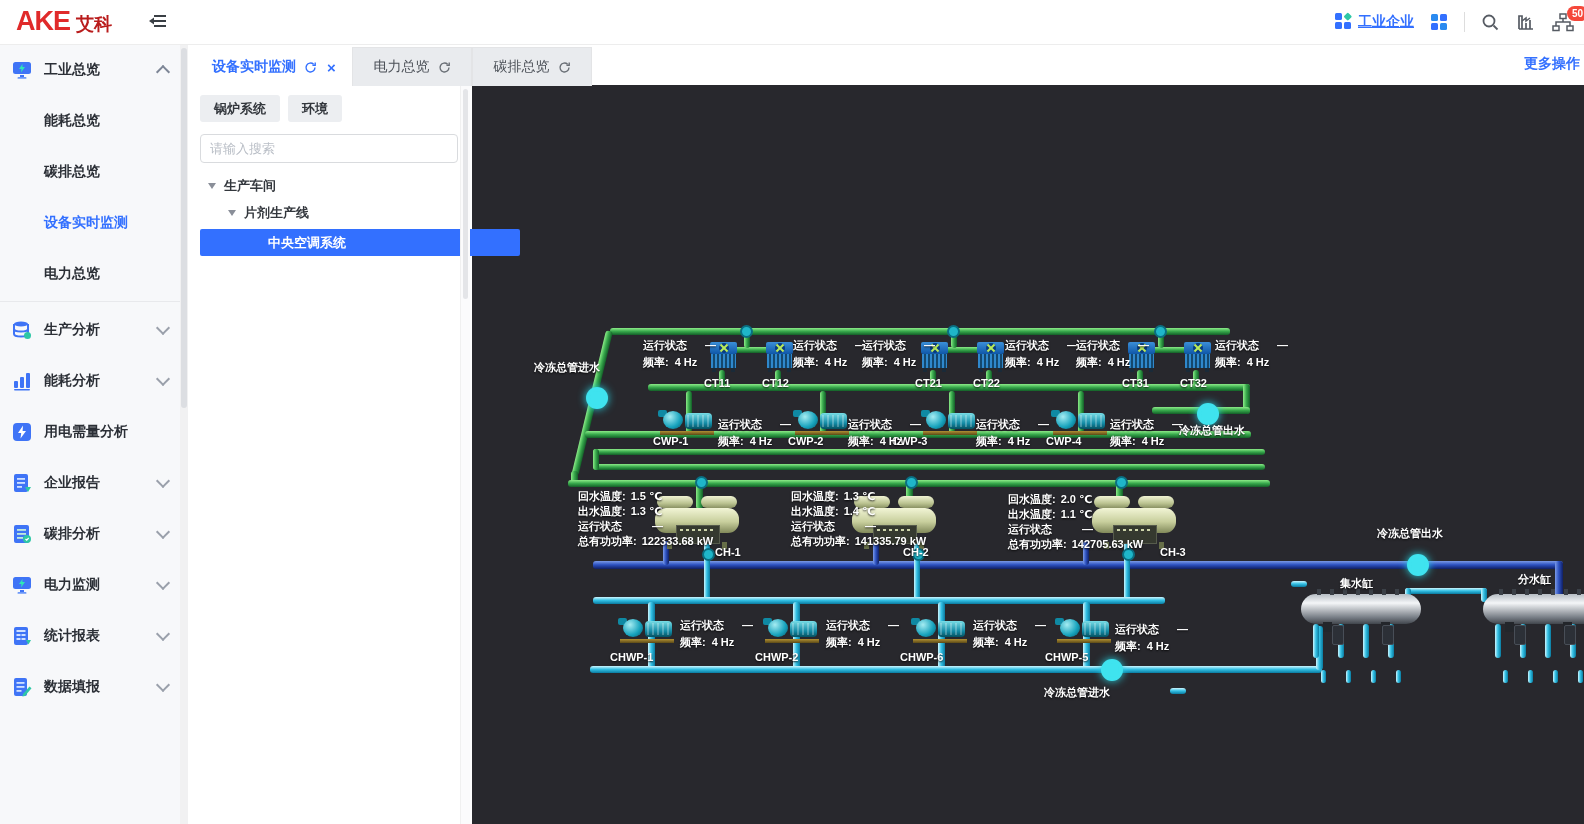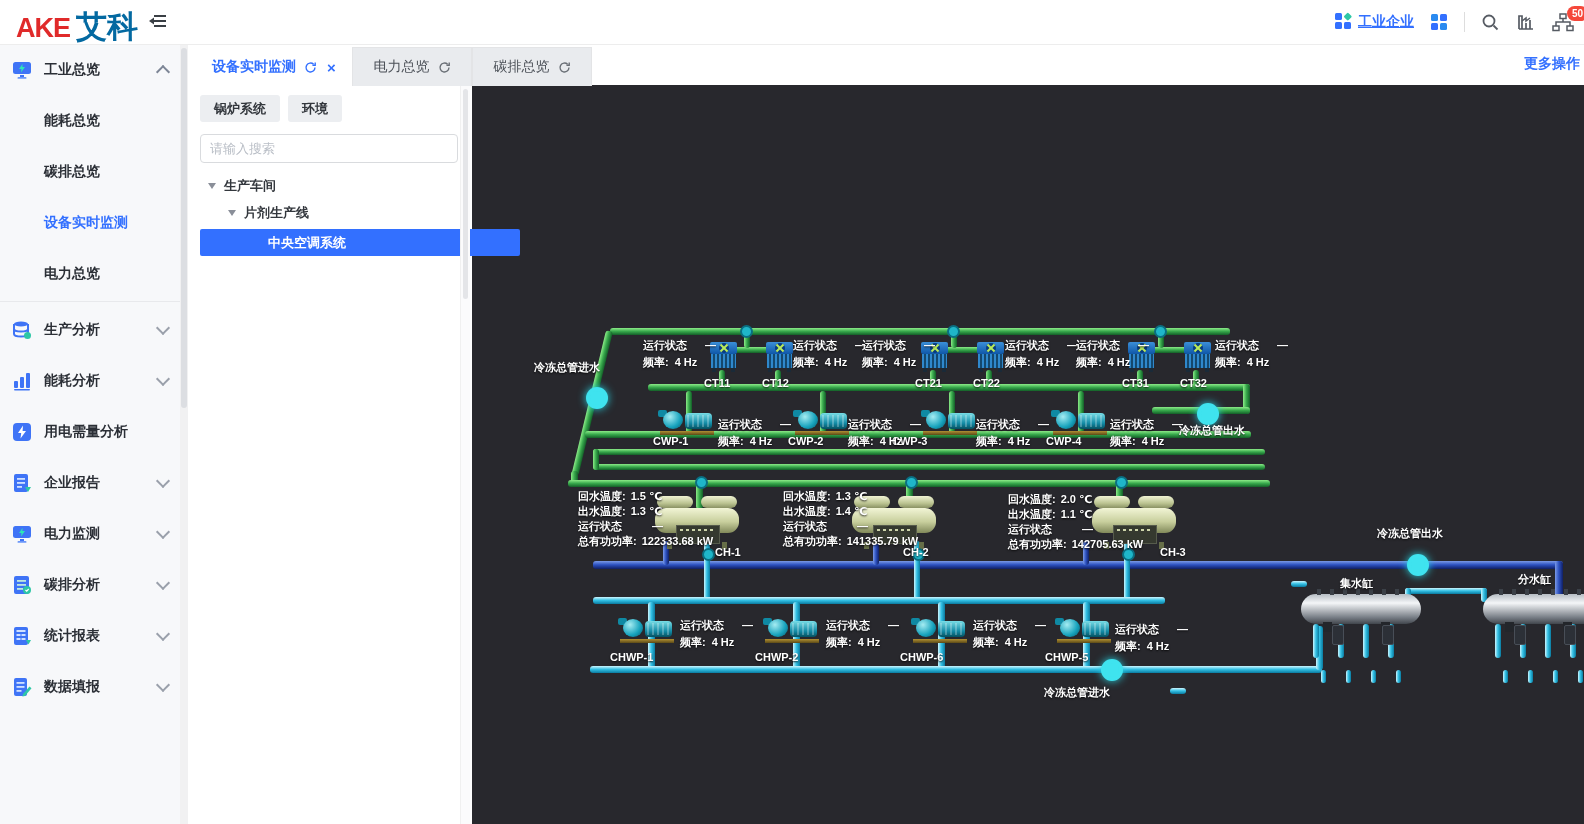--- a/index.html
+++ b/index.html
@@ -3,21 +3,21 @@
 <meta charset="utf-8">
 <style>
   html,body{margin:0;padding:0}
   body{width:1584px;height:824px;position:relative;overflow:hidden;background:#fff;
        font-family:"Liberation Sans","DejaVu Sans",sans-serif;color:#2b2f36}
 
   
   .header{position:absolute;left:0;top:0;width:1584px;height:44px;background:#fff;border-bottom:1px solid #ededed;z-index:30}
   .logo{position:absolute;left:16px;top:6px;display:flex;align-items:baseline;gap:6px}
   .logo .en{font-size:27px;font-weight:900;color:#e02a2a;letter-spacing:-1px}
-  .logo .cn{font-size:31px;font-weight:900;color:#0369a1}
+  .logo .cn{font-size:18px;font-weight:900;color:#b91c1c}
   .collapse{position:absolute;left:148px;top:12px;cursor:pointer}
   .hright{position:absolute;right:10px;top:0;height:44px;display:flex;align-items:center;gap:16px}
   .hlink{display:flex;align-items:center;gap:6px;color:#3370ff;font-size:14px;font-weight:700;text-decoration:underline;cursor:pointer}
   .vdiv{width:1px;height:20px;background:#ddd}
   .hicon{position:relative;cursor:pointer;display:flex;align-items:center}
   .badge{position:absolute;top:-7px;right:-14px;background:#f5483b;color:#fff;font-size:10px;font-weight:700;
          border-radius:9px;padding:0 5px;height:15px;line-height:15px}
 
   
   .sidebar{position:absolute;left:0;top:44px;width:180px;height:780px;background:#f7f8fa;border-right:1px solid #ececec;z-index:20}
@@ -248,41 +248,41 @@
           <rect x="5" y="13" width="5" height="1.8" fill="#cfe0ff"></rect>
           <path d="M13 14h6l-3 5z" fill="#2ec7a6"></path>
         </svg>
     </span>
     <span class="lbl">企业报告</span>
     <span class="chev down"></span>
   </div>
   <div class="navrow">
     <span class="nicon">
       <svg width="20" height="20" viewBox="0 0 20 20">
-          <rect x="1" y="2" width="18" height="12" rx="2.5" fill="#3f74f6"></rect>
-          <path d="M10.5 4 7 9h2.5L9 12.5 13 7h-2.6z" fill="#2ee7b6"></path>
-          <rect x="8" y="15" width="4" height="2" fill="#3f74f6"></rect>
-          <rect x="5.5" y="17" width="9" height="1.8" rx="0.9" fill="#6b97f8"></rect>
-        </svg>
-    </span>
-    <span class="lbl">电力监测</span>
-    <span class="chev down"></span>
-  </div>
-  <div class="navrow">
-    <span class="nicon">
-      <svg width="20" height="20" viewBox="0 0 20 20">
           <rect x="2" y="1" width="15" height="18" rx="2" fill="#3f74f6"></rect>
           <rect x="5" y="5" width="9" height="1.8" fill="#bfe9dd"></rect>
           <rect x="5" y="9" width="9" height="1.8" fill="#bfe9dd"></rect>
           <rect x="5" y="13" width="6" height="1.8" fill="#bfe9dd"></rect>
           <circle cx="15" cy="15" r="4" fill="#2ec7a6"></circle>
           <path d="M13.5 15l1.2 1.2 2-2.2" stroke="#fff" stroke-width="1.2" fill="none"></path>
         </svg>
     </span>
     <span class="lbl">碳排分析</span>
+    <span class="chev down"></span>
+  </div>
+  <div class="navrow">
+    <span class="nicon">
+      <svg width="20" height="20" viewBox="0 0 20 20">
+          <rect x="1" y="2" width="18" height="12" rx="2.5" fill="#3f74f6"></rect>
+          <path d="M10.5 4 7 9h2.5L9 12.5 13 7h-2.6z" fill="#2ee7b6"></path>
+          <rect x="8" y="15" width="4" height="2" fill="#3f74f6"></rect>
+          <rect x="5.5" y="17" width="9" height="1.8" rx="0.9" fill="#6b97f8"></rect>
+        </svg>
+    </span>
+    <span class="lbl">电力监测</span>
     <span class="chev down"></span>
   </div>
   <div class="navrow">
     <span class="nicon">
       <svg width="20" height="20" viewBox="0 0 20 20">
           <rect x="2" y="1" width="14" height="18" rx="2" fill="#3f74f6"></rect>
           <rect x="4.5" y="4" width="9" height="2" fill="#cfe0ff"></rect>
           <rect x="4.5" y="8" width="4" height="2" fill="#cfe0ff"></rect>
           <rect x="9.5" y="8" width="4" height="2" fill="#cfe0ff"></rect>
           <rect x="4.5" y="12" width="4" height="2" fill="#cfe0ff"></rect>
@@ -583,21 +583,21 @@
   <div class="eq" style="left:243px;top:461px">CH-1</div>
   <div class="eq" style="left:431px;top:461px">CH-2</div>
   <div class="eq" style="left:688px;top:461px">CH-3</div>
 
   <div class="ci" style="left:106px;top:404px">
     <div><span>回水温度:</span><b>1.5 ℃</b></div>
     <div><span>出水温度:</span><b>1.3 ℃</b></div>
     <div><span>运行状态</span><span class="dash2">—</span></div>
     <div><span>总有功功率:</span><b>122333.68 kW</b></div>
   </div>
-  <div class="ci" style="left:311px;top:404px">
+  <div class="ci" style="left:319px;top:404px">
     <div><span>回水温度:</span><b>1.3 ℃</b></div>
     <div><span>出水温度:</span><b>1.4 ℃</b></div>
     <div><span>运行状态</span><span class="dash2">—</span></div>
     <div><span>总有功功率:</span><b>141335.79 kW</b></div>
   </div>
   <div class="ci" style="left:536px;top:407px">
     <div><span>回水温度:</span><b>2.0 ℃</b></div>
     <div><span>出水温度:</span><b>1.1 ℃</b></div>
     <div><span>运行状态</span><span class="dash2">—</span></div>
     <div><span>总有功功率:</span><b>142705.63 kW</b></div>

